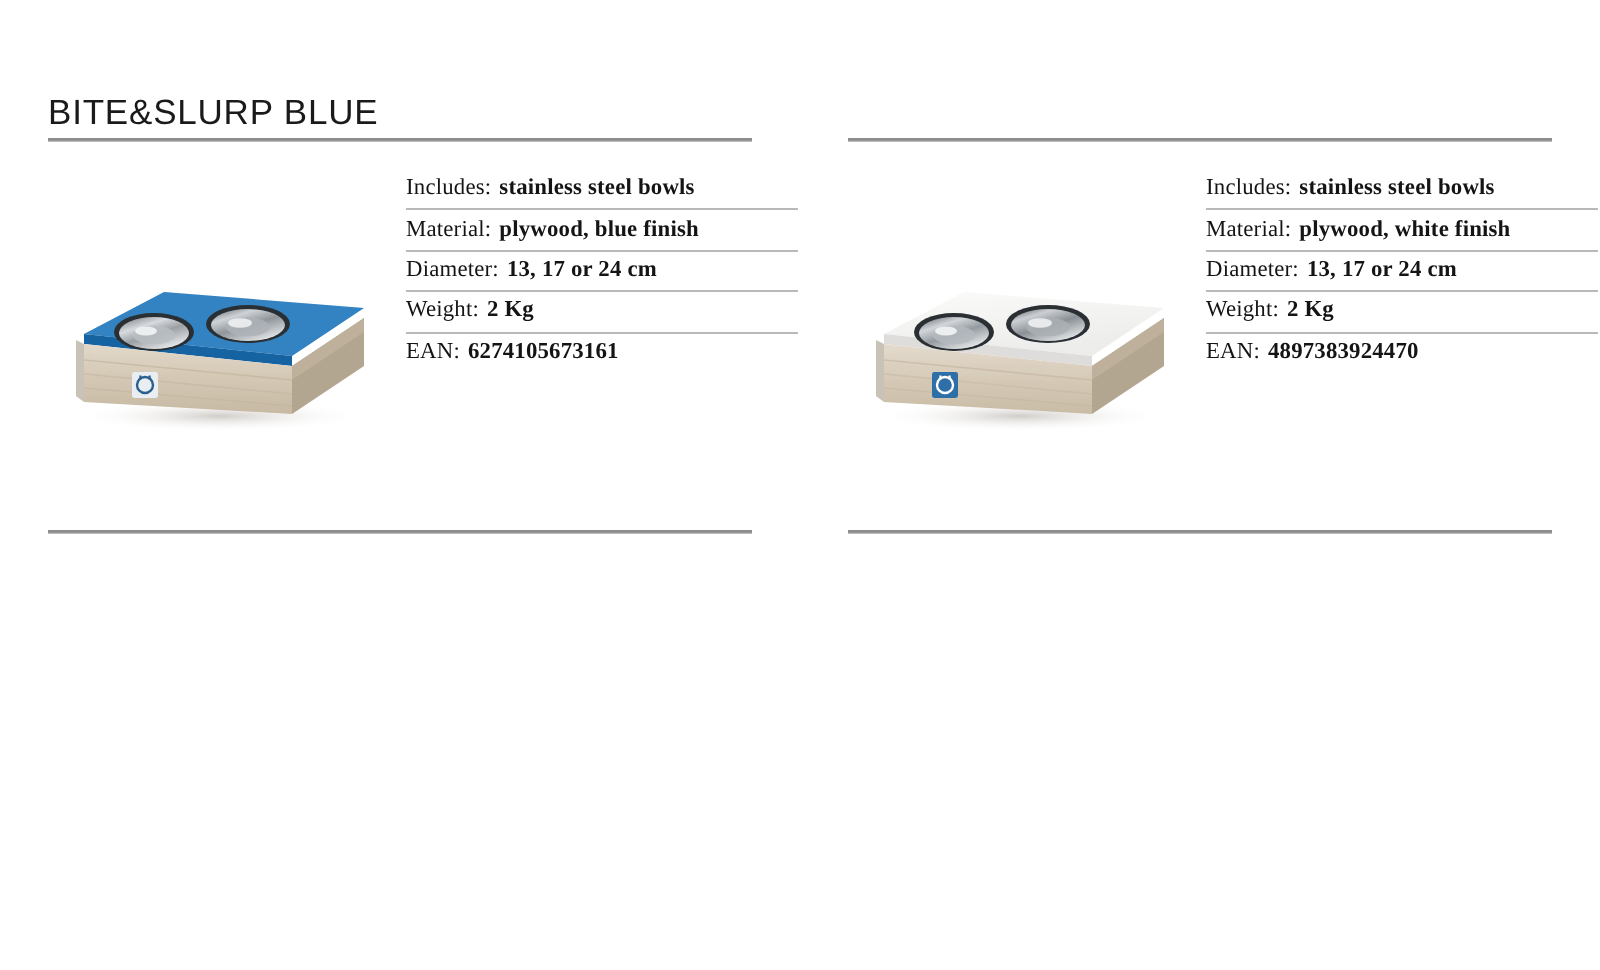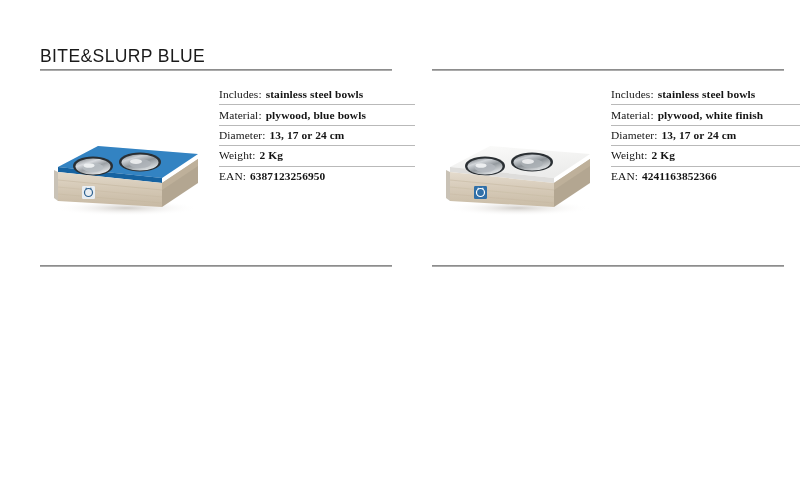--- a/index.html
+++ b/index.html
@@ -14,21 +14,20 @@
     overflow: hidden;
     font-family: "Liberation Sans", sans-serif;
     -webkit-font-smoothing: antialiased;
   }
 
   .catalog {
     position: absolute;
     inset: 0;
     display: flex;
     flex-direction: row;
-    padding-left: 16px;
   }
 
   .panel {
     position: relative;
     width: 400px;
     height: 485px;
     box-sizing: border-box;
   }
 
   
@@ -191,33 +190,33 @@
       </svg>
     </div>
 
     <div class="specs">
       <div class="spec-row">
         <span class="spec-label">Includes:</span>
         <span class="spec-value">stainless steel bowls</span>
       </div>
       <div class="spec-row">
         <span class="spec-label">Material:</span>
-        <span class="spec-value">plywood, blue bowls</span>
+        <span class="spec-value">plywood, blue finish</span>
       </div>
       <div class="spec-row">
         <span class="spec-label">Diameter:</span>
         <span class="spec-value">13, 17 or 24 cm</span>
       </div>
       <div class="spec-row">
         <span class="spec-label">Weight:</span>
         <span class="spec-value">2 Kg</span>
       </div>
       <div class="spec-row">
         <span class="spec-label">EAN:</span>
-        <span class="spec-value">6387123256950</span>
+        <span class="spec-value">6274105673161</span>
       </div>
     </div>
 
     <div class="bottom-rule"></div>
   </div>
 
   <div class="panel">
 
 
     <div class="title-rule"></div>
@@ -296,20 +295,20 @@
       <div class="spec-row">
         <span class="spec-label">Diameter:</span>
         <span class="spec-value">13, 17 or 24 cm</span>
       </div>
       <div class="spec-row">
         <span class="spec-label">Weight:</span>
         <span class="spec-value">2 Kg</span>
       </div>
       <div class="spec-row">
         <span class="spec-label">EAN:</span>
-        <span class="spec-value">4241163852366</span>
+        <span class="spec-value">4897383924470</span>
       </div>
     </div>
 
     <div class="bottom-rule"></div>
   </div>
 
 </div>
 
 </body></html>

